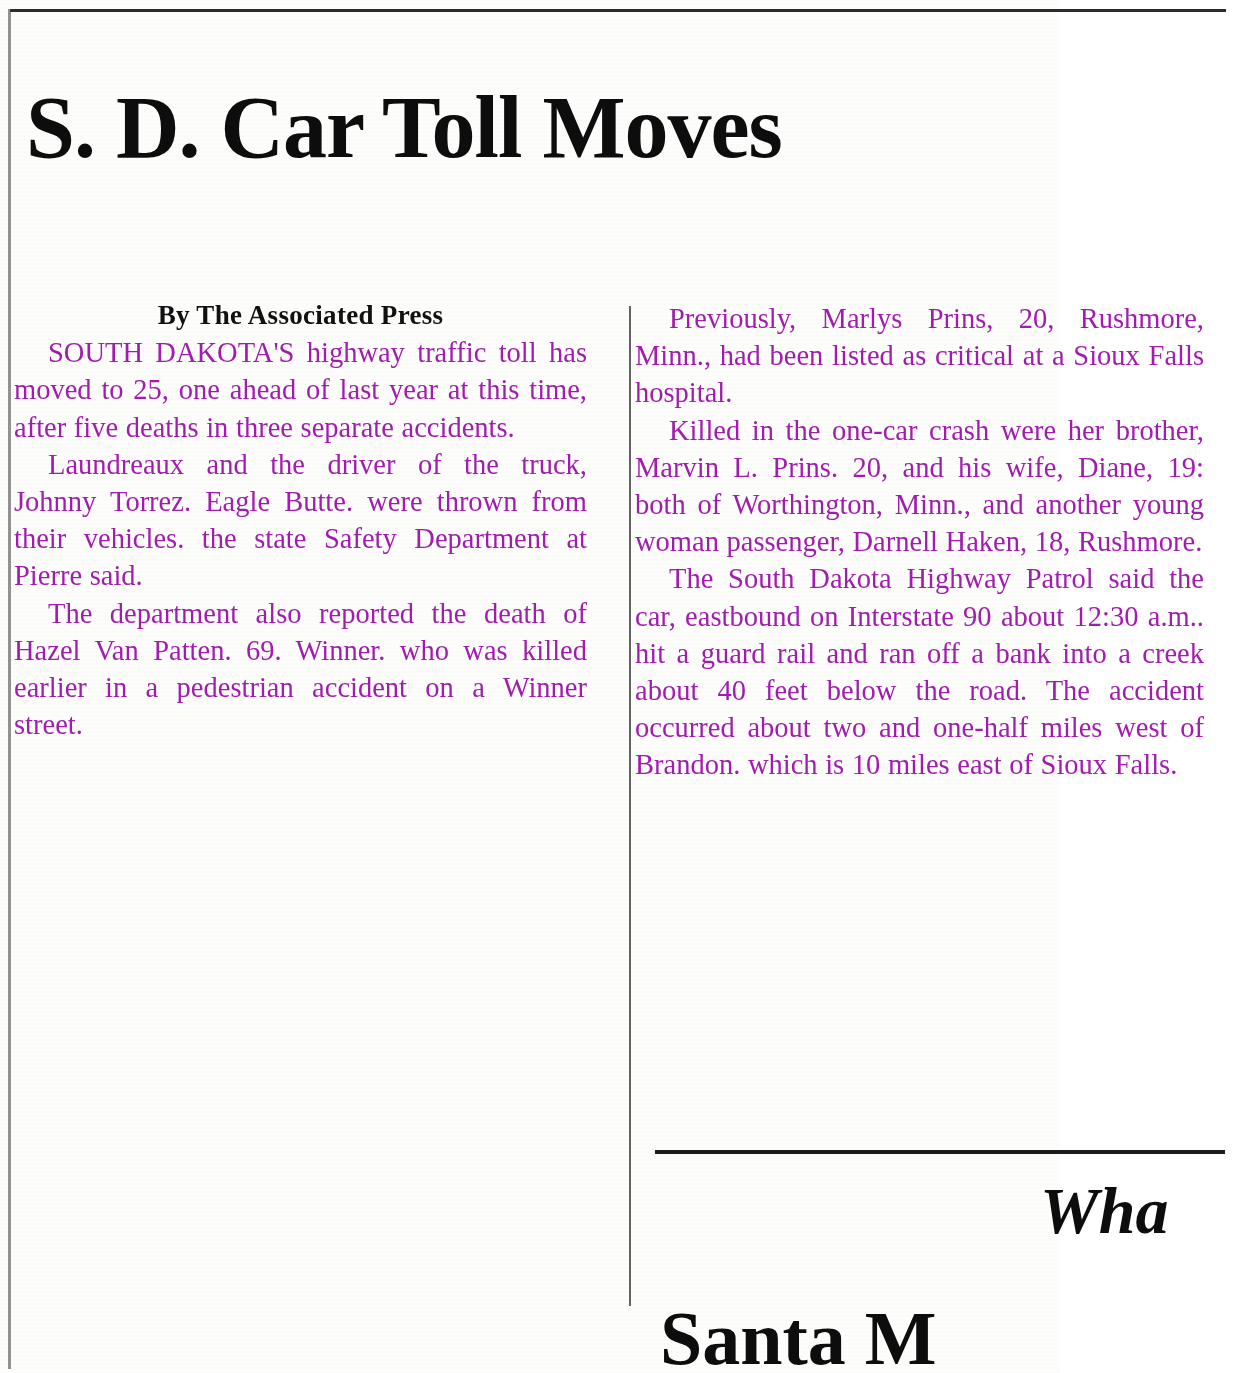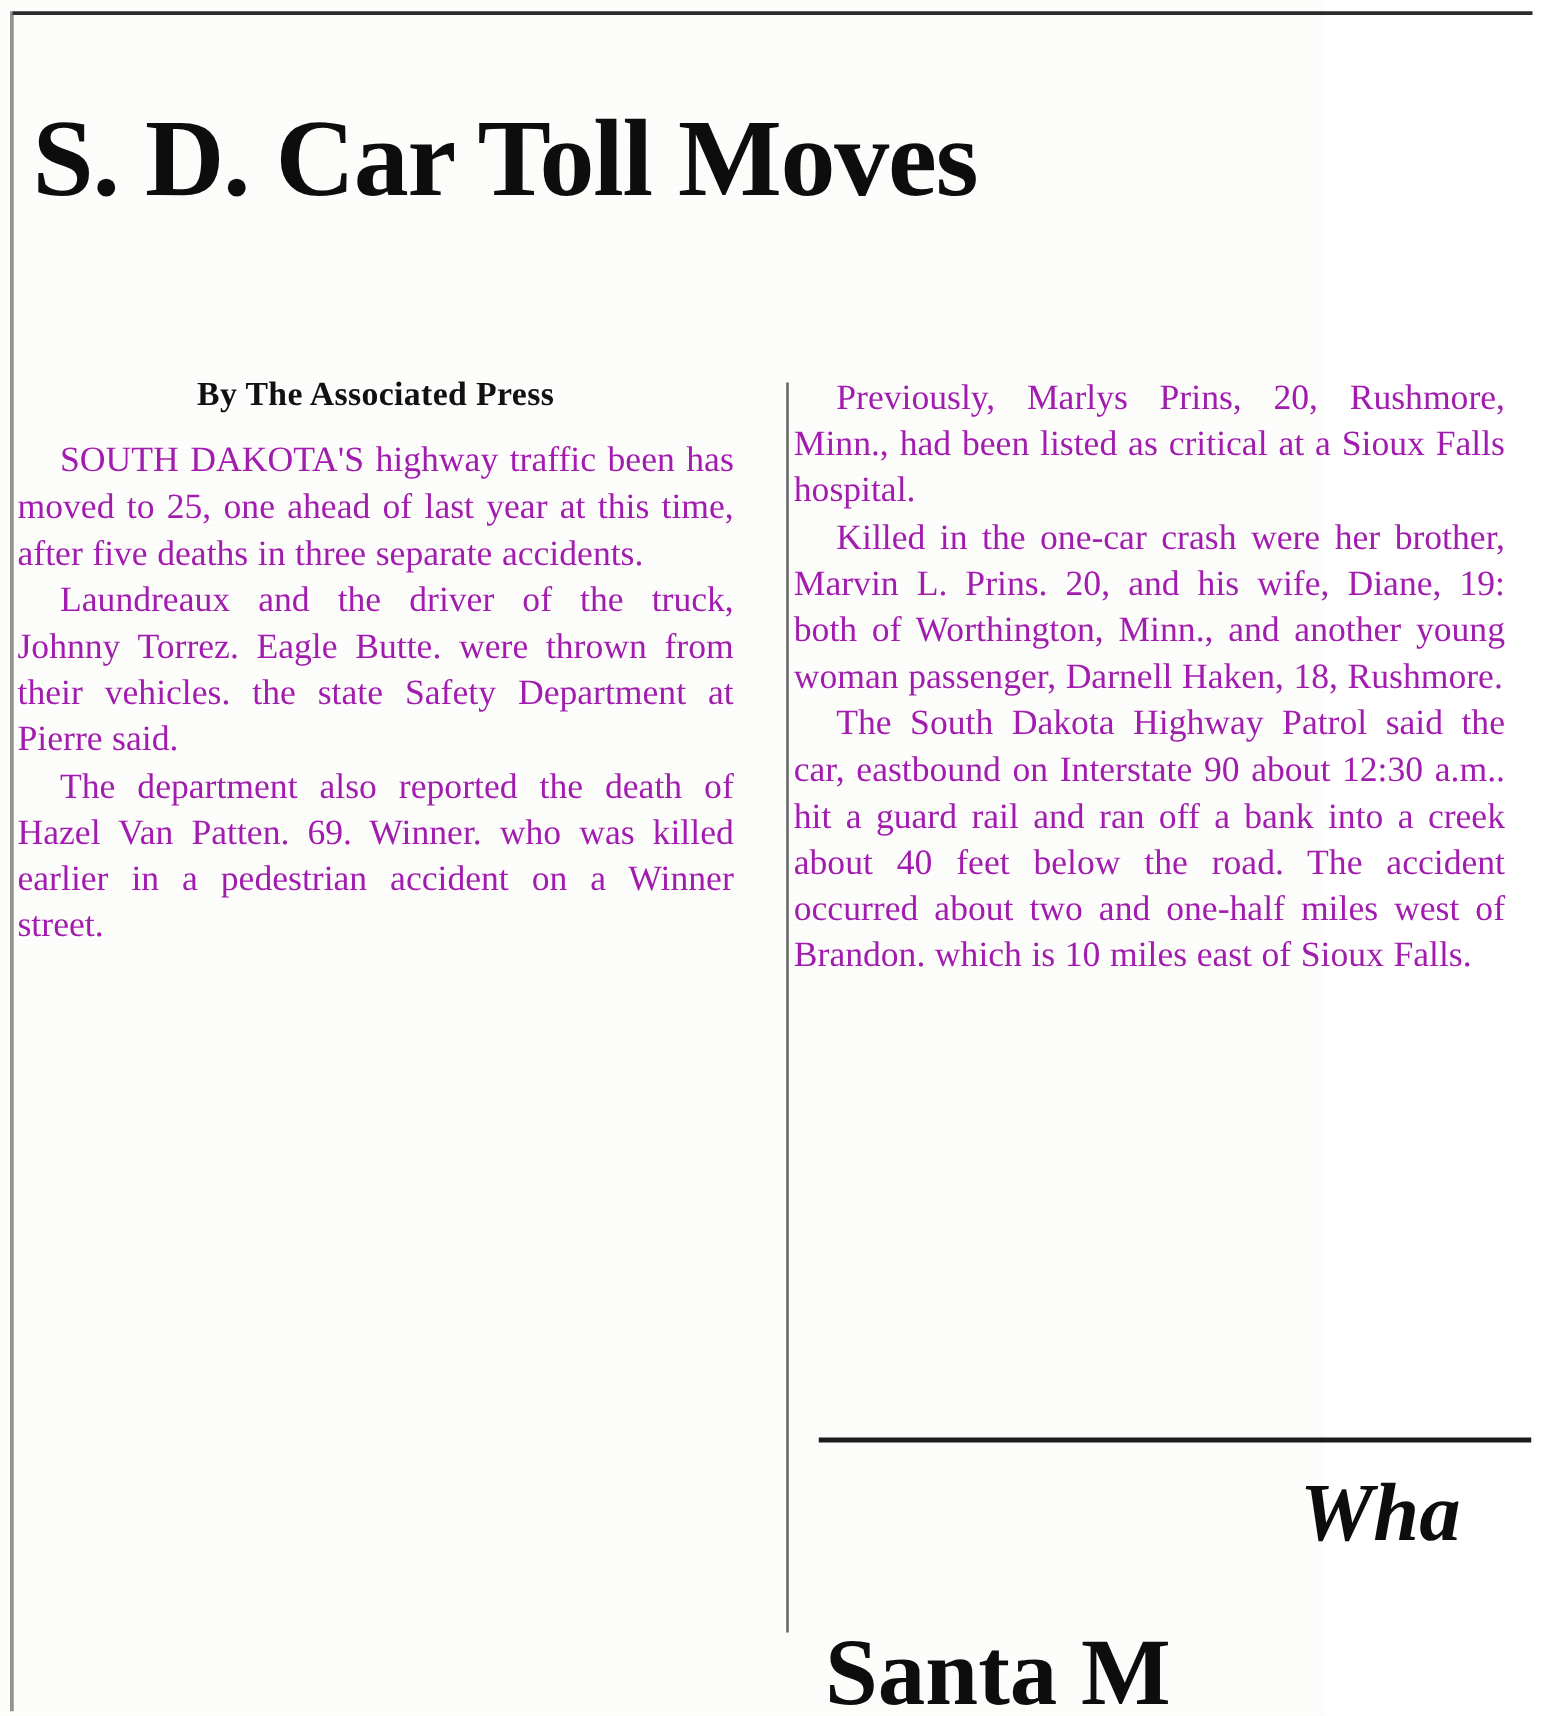--- a/index.html
+++ b/index.html
@@ -86,21 +86,21 @@
     width: 2px;
     height: 1000px;
     background: #2f2f2f;
     opacity: 0.75;
   }
   .byline {
     font-weight: bold;
     font-size: 27px;
     letter-spacing: 0.3px;
     text-align: center;
-    margin: 0 0 20px 0;
+    margin: 0 0 4px 0;
     line-height: 1.12;
   }
   p.body {
     margin: 0;
     font-size: 28.5px;
     line-height: 1.305;
     text-align: justify;
     text-justify: inter-word;
     text-indent: 34px;
     color: #a21caf;
@@ -163,21 +163,21 @@
   <h1 class="headline">
     <span class="line1">S. D. Car Toll Moves</span>
   </h1>
 
   <div class="col-divider"></div>
 
   <div class="columns">
 
     <div class="col left">
       <div class="byline">By The Associated Press</div>
-      <p class="body first">SOUTH DAKOTA'S highway traffic been has moved to 25, one ahead of last year at this time, after five deaths in three separate accidents.</p>
+      <p class="body first">SOUTH DAKOTA'S highway traffic toll has moved to 25, one ahead of last year at this time, after five deaths in three separate accidents.</p>
       <p class="body">Laundreaux and the driver of the truck, Johnny Torrez. Eagle Butte. were thrown from their vehicles. the state Safety Department at Pierre said.</p>
       <p class="body">The department also reported the death of Hazel Van Patten. 69. Winner. who was killed earlier in a pedestrian accident on a Winner street.</p>
     </div>
 
     <div class="col right">
       <p class="body first">Previously, Marlys Prins, 20, Rushmore, Minn., had been listed as critical at a Sioux Falls hospital.</p>
       <p class="body">Killed in the one-car crash were her brother, Marvin L. Prins. 20, and his wife, Diane, 19: both of Worthington, Minn., and another young woman passenger, Darnell Haken, 18, Rushmore.</p>
       <p class="body">The South Dakota Highway Patrol said the car, eastbound on Interstate 90 about 12:30 a.m.. hit a guard rail and ran off a bank into a creek about 40 feet below the road. The accident occurred about two and one-half miles west of Brandon. which is 10 miles east of Sioux Falls.</p>
     </div>
 

